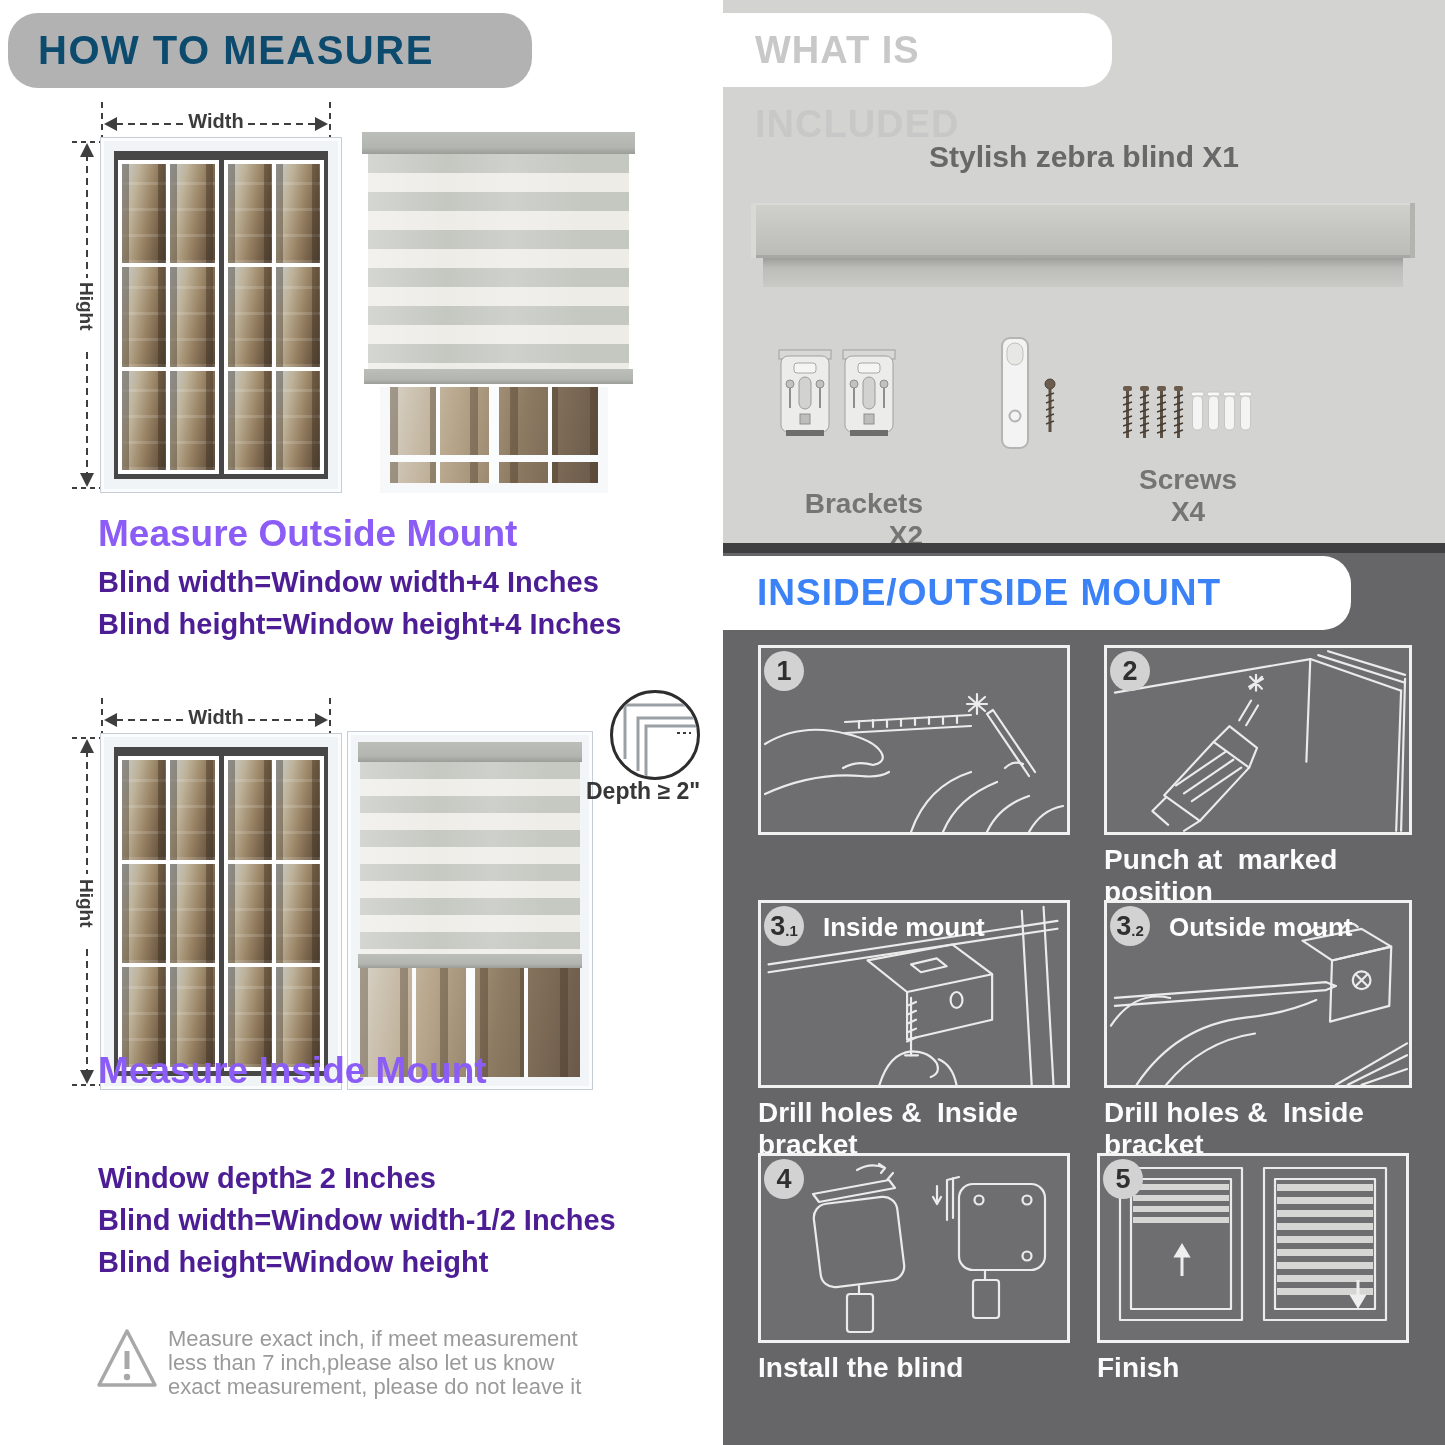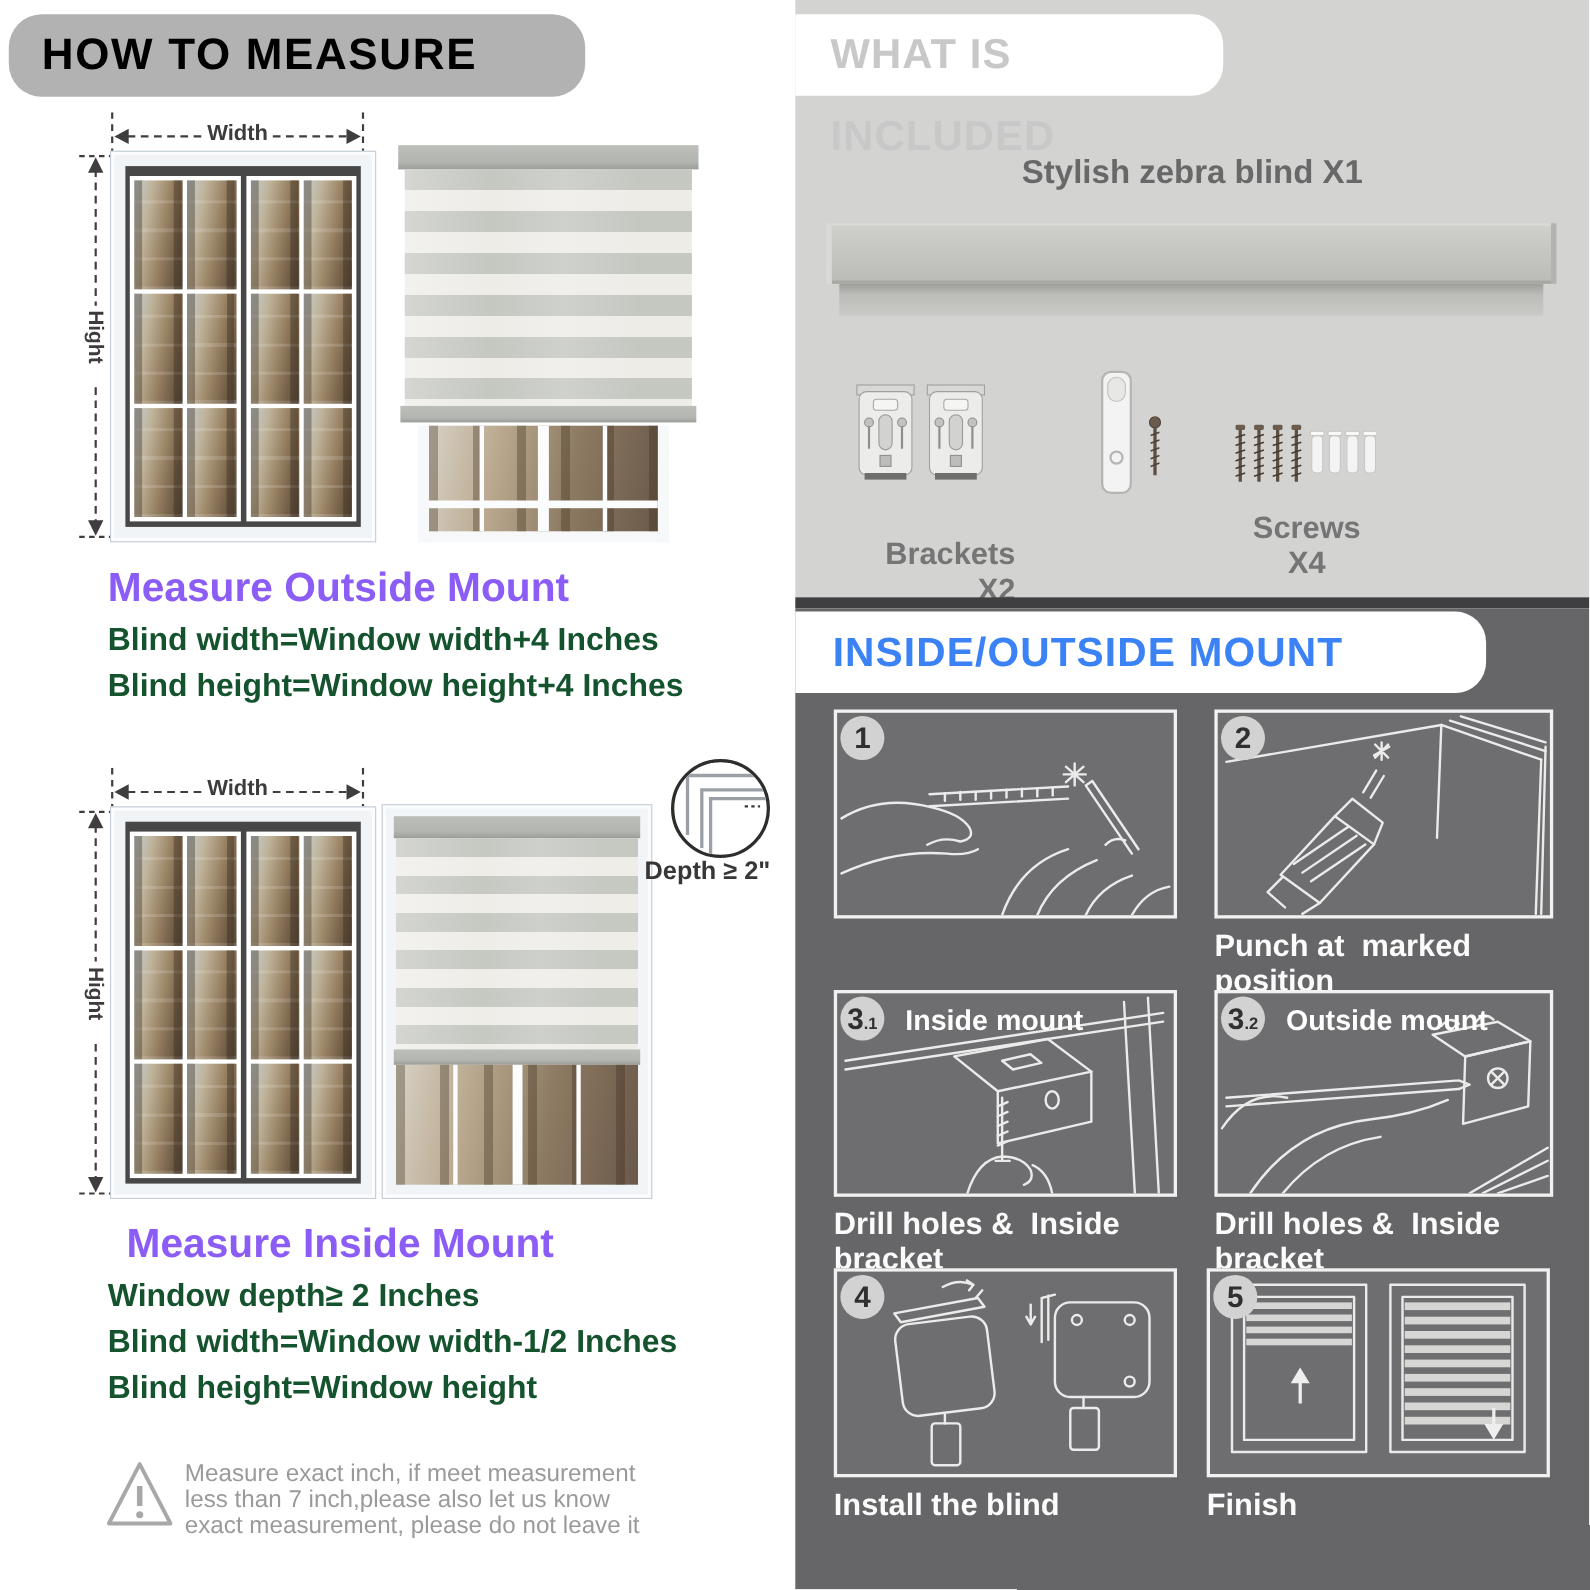--- a/index.html
+++ b/index.html
@@ -1,23 +1,23 @@
 <!DOCTYPE html>
 <html><head>
 <meta charset="utf-8">
 <style>
   html,body{margin:0;padding:0;background:#fff;}
   .page{position:relative;width:1445px;height:1445px;background:#fff;overflow:hidden;
         font-family:"Liberation Sans","DejaVu Sans",sans-serif;}
   .abs{position:absolute;}
   
-  .chip{background:#b2b2b2;border-radius:30px;color:#000000;font-weight:bold;font-size:40px;
+  .chip{background:#b2b2b2;border-radius:30px;color:#0c4a6e;font-weight:bold;font-size:40px;
         letter-spacing:1.5px;line-height:75px;padding-left:30px;}
   .sec-title{font-weight:bold;font-size:37px;color:#8b5cf6;}
-  .formula{font-weight:bold;font-size:29px;color:#14532d;}
+  .formula{font-weight:bold;font-size:29px;color:#4c1d95;}
   .dim-label{font-weight:bold;font-size:20px;color:#3c3c3c;text-align:center;background:#fff;}
   .v-label{writing-mode:vertical-rl;font-weight:bold;font-size:19px;color:#3c3c3c;background:#fff;}
   .depth-label{font-weight:bold;font-size:23px;color:#373737;}
   .warn-text{font-size:22px;line-height:24px;color:#9a9a9a;}
   
   .win{background:#f1f4f7;border:1px solid #c7cdd5;box-sizing:border-box;box-shadow:inset 0 0 0 3px #fafcfe;}
   .win-glass{position:absolute;left:13px;right:13px;top:13px;bottom:13px;background:#474747;}
   .sashes{position:absolute;left:4px;right:4px;top:9px;bottom:5px;display:flex;gap:5px;}
   .sash{flex:1;background:#fff;padding:4px;display:grid;
         grid-template-columns:1fr 1fr;grid-template-rows:1fr 1fr 1fr;gap:4px;box-sizing:border-box;}
@@ -207,21 +207,21 @@
         <path d="M33 84 L33 33 L84 33"></path>
       </g>
       <g stroke="#3a3a3a" stroke-width="2" fill="none">
         <line x1="78" y1="4" x2="78" y2="22" stroke-dasharray="3 3"></line>
         <line x1="64" y1="40" x2="78" y2="40" stroke-dasharray="3 3"></line>
       </g>
     </svg>
   </div>
   <div class="abs depth-label" style="left:586px;top:778px;">Depth ≥ 2"</div>
 
-  <div class="abs sec-title" style="left:98px;top:1110px;margin-left:17px;">Measure Inside Mount</div>
+  <div class="abs sec-title" style="left:98px;top:1050px;">Measure Inside Mount</div>
   <div class="abs formula" style="left:98px;top:1162px;">Window depth≥ 2 Inches</div>
   <div class="abs formula" style="left:98px;top:1204px;">Blind width=Window width-1/2 Inches</div>
   <div class="abs formula" style="left:98px;top:1246px;">Blind height=Window height</div>
 
   <svg class="abs" style="left:95px;top:1325px;" width="64" height="66" viewBox="0 0 64 66">
     <path d="M32 6 L60 60 L4 60 Z" fill="none" stroke="#a8a8a8" stroke-width="3.5" stroke-linejoin="round"></path>
     <line x1="32" y1="26" x2="32" y2="44" stroke="#a8a8a8" stroke-width="5"></line>
     <circle cx="32" cy="52" r="3.2" fill="#a8a8a8"></circle>
   </svg>
   <div class="abs warn-text" style="left:168px;top:1327px;width:434px;">Measure exact inch, if meet measurement less than 7 inch,please also let us know exact measurement, please do not leave it</div>

